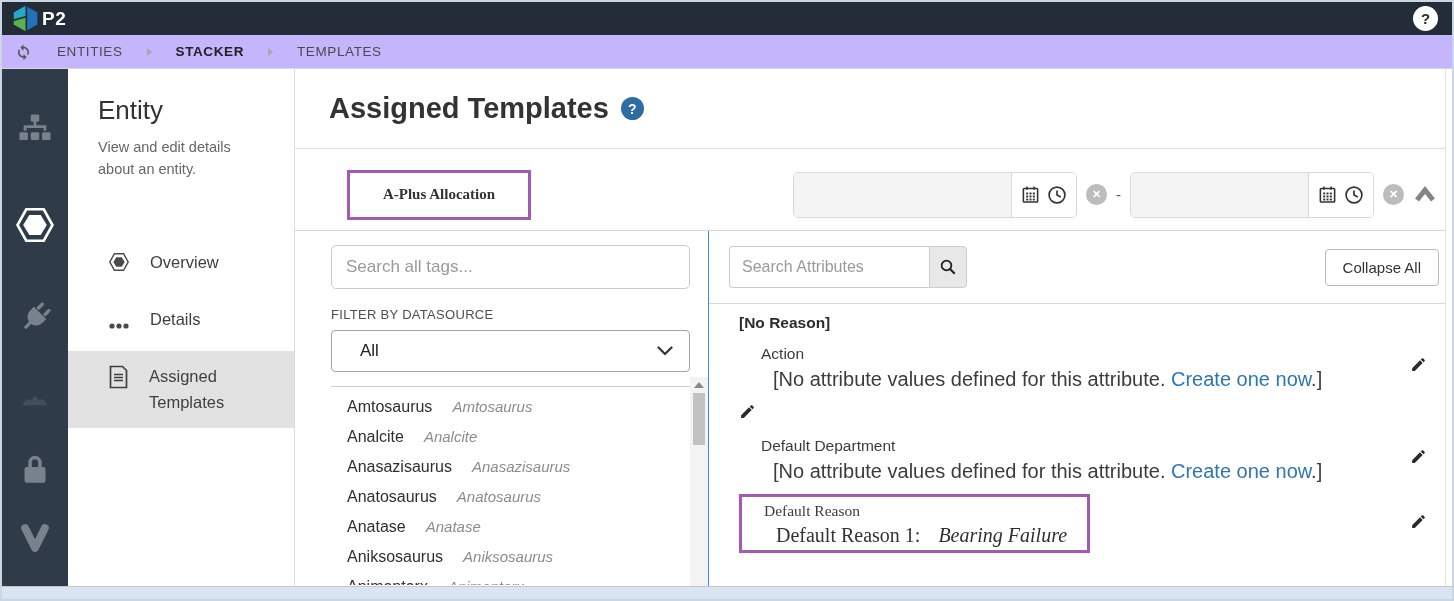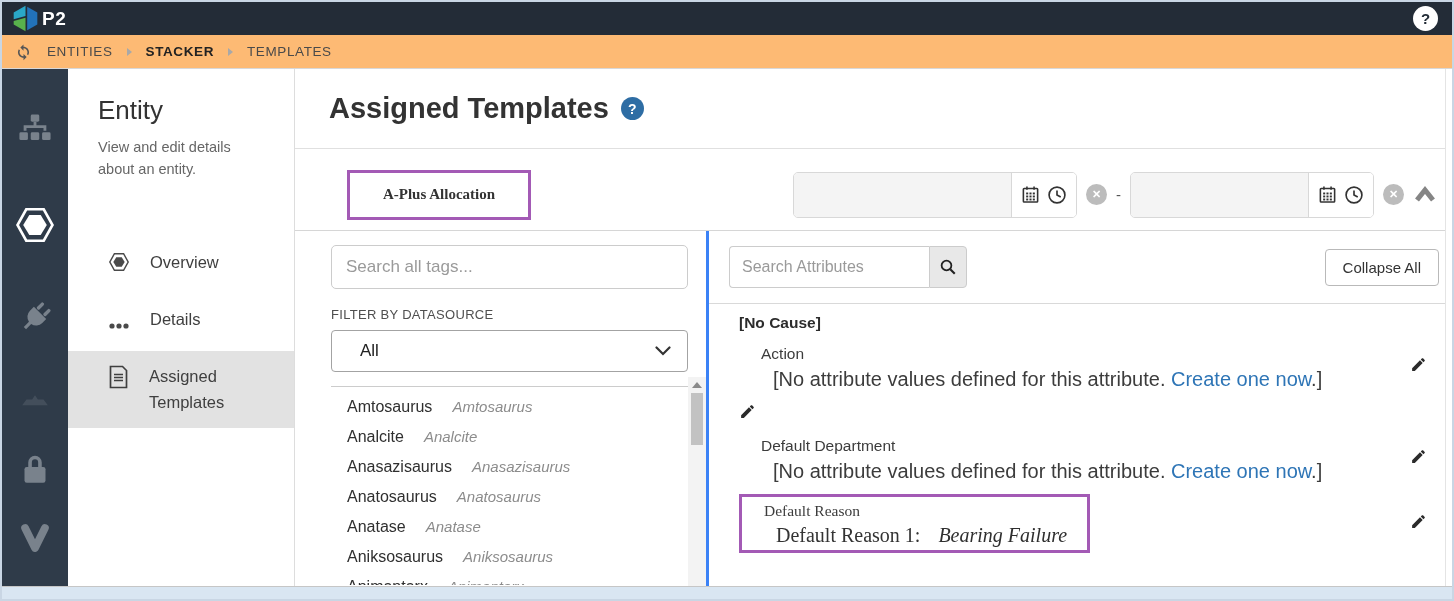--- a/index.html
+++ b/index.html
@@ -10,22 +10,22 @@
   
   .navbar{ height:33px; background:#232c37; display:flex; align-items:center;
            padding:0 14px 0 10px; flex:none; }
   .logo{ display:flex; align-items:center; gap:3px; }
   .logo-text{ color:#fff; font-weight:700; font-size:19px; letter-spacing:.5px; }
   .navbar-spacer{ flex:1; }
   .help-circle{ width:25px; height:25px; border-radius:50%; background:#fff; color:#232c37;
                 font-weight:700; font-size:15px; display:flex; align-items:center; justify-content:center; cursor:pointer;}
 
   
-  .breadcrumb{ height:34px; background:#fdba74; border-bottom:1px solid #d8d8d8;
-               display:flex; align-items:center; padding:0 12px; gap:14px; flex:none; }
+  .breadcrumb{ height:34px; background:#c4b5fd; border-bottom:1px solid #d8d8d8;
+               display:flex; align-items:center; padding:0 12px; gap:24px; flex:none; }
   .crumb{ font-size:13.5px; color:#4a4a4a; letter-spacing:.6px; }
   .crumb.bold{ font-weight:700; color:#222; }
   .crumb-sep{ width:0; height:0; border-left:5px solid #a8a8a8;
               border-top:4px solid transparent; border-bottom:4px solid transparent; }
 
   
   .content{ flex:1; display:flex; min-height:0; padding-right:6px; background:#fff; }
 
   
   .side-rail{ width:66px; background:#2f3b49; position:relative; flex:none; }
@@ -64,21 +64,21 @@
   .date-input.end{ width:178px; }
   .date-icons{ width:64px; display:flex; align-items:center; justify-content:center; gap:7px; background:#fff; }
   .icon-btn{ cursor:pointer; display:flex; align-items:center; }
   .clear-btn{ width:21px; height:21px; border-radius:50%; background:#bcbcbc; color:#fff; font-size:11px;
               font-weight:700; display:flex; align-items:center; justify-content:center; cursor:pointer; }
   .range-dash{ color:#555; font-size:15px; }
 
   .panels{ flex:1; display:flex; min-height:0; }
 
   
-  .tags-col{ width:414px; border-right:3px solid #3b82f6; flex:none; padding:14px 18px 0 36px; position:relative; }
+  .tags-col{ width:414px; border-right:1px solid #3b82f6; flex:none; padding:14px 18px 0 36px; position:relative; }
   .tag-search{ width:100%; height:44px; border:1px solid #ccc; border-radius:5px; padding:0 14px;
                font-size:17px; font-family:inherit; color:#333; outline:none; }
   .tag-search::placeholder{ color:#9a9a9a; }
   .filter-label{ margin-top:18px; font-size:13px; color:#4f4f4f; letter-spacing:.3px; }
   .ds-select{ margin-top:8px; height:42px; border:1px solid #a3a3a3; border-radius:4px;
               display:flex; align-items:center; justify-content:space-between; padding:0 16px 0 28px;
               font-size:17px; color:#222; cursor:pointer; background:#fff; }
   .tag-list{ margin-top:14px; border-top:1px solid #ccc; padding-top:5px; height:199px; overflow:hidden; }
   .tag-row{ line-height:30px; padding-left:16px; white-space:nowrap; cursor:pointer; }
   .tag-name{ font-size:16px; color:#2f2f2f; }
@@ -359,21 +359,21 @@
                 <svg width="18" height="18" viewBox="0 0 24 24">
                   <circle cx="10" cy="10" r="6.5" fill="none" stroke="#222" stroke-width="2.4"></circle>
                   <path d="M15 15 L21 21" stroke="#222" stroke-width="2.8"></path>
                 </svg>
               </span>
             </div>
             <button class="collapse-btn">Collapse All</button>
           </div>
 
           <div class="attrs-body">
-            <div class="group-label">[No Cause]</div>
+            <div class="group-label">[No Reason]</div>
 
             <div class="attr-row mt13">
               <div>
                 <div class="attr-name">Action</div>
                 <div class="attr-value-line">
                   <span>[No attribute values defined for this attribute. </span><a class="attr-link">Create one now</a><span>.]</span>
                 </div>
               </div>
               <span class="pencil">
                 <svg width="17" height="17" viewBox="0 0 24 24" fill="#2b2b2b">

